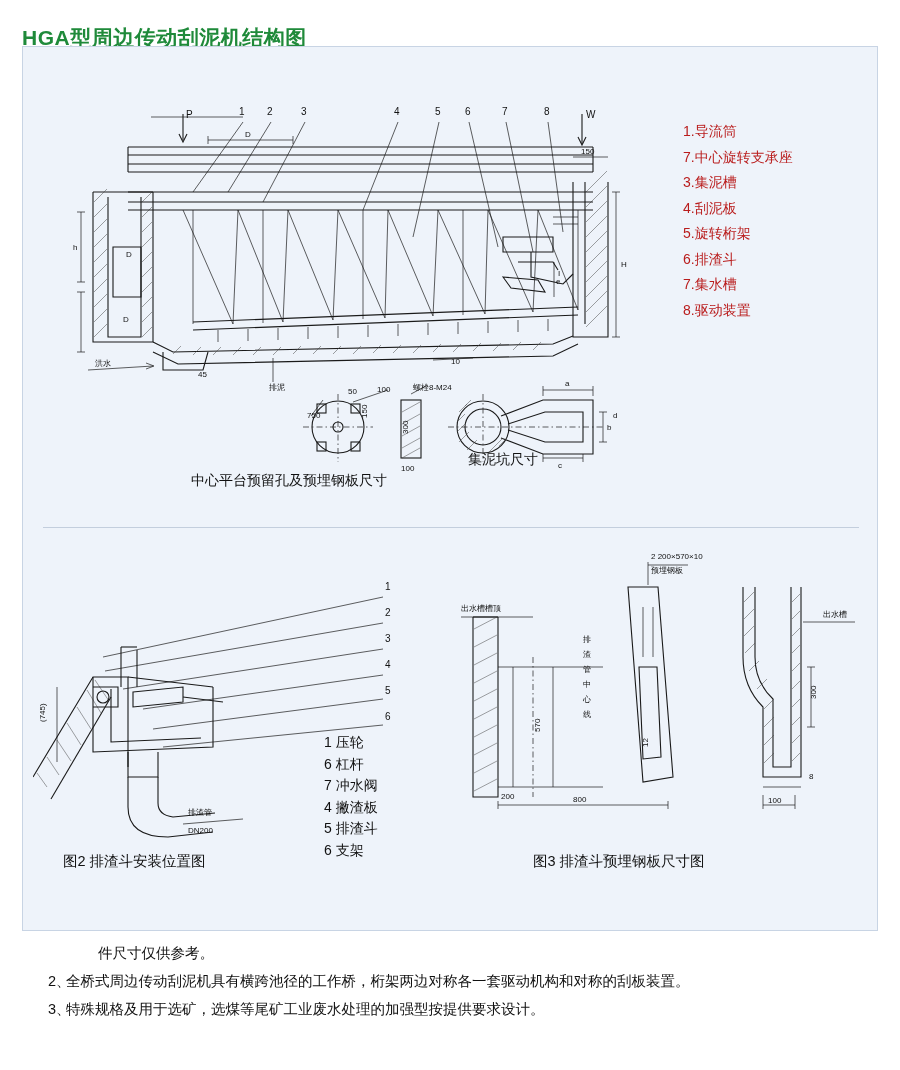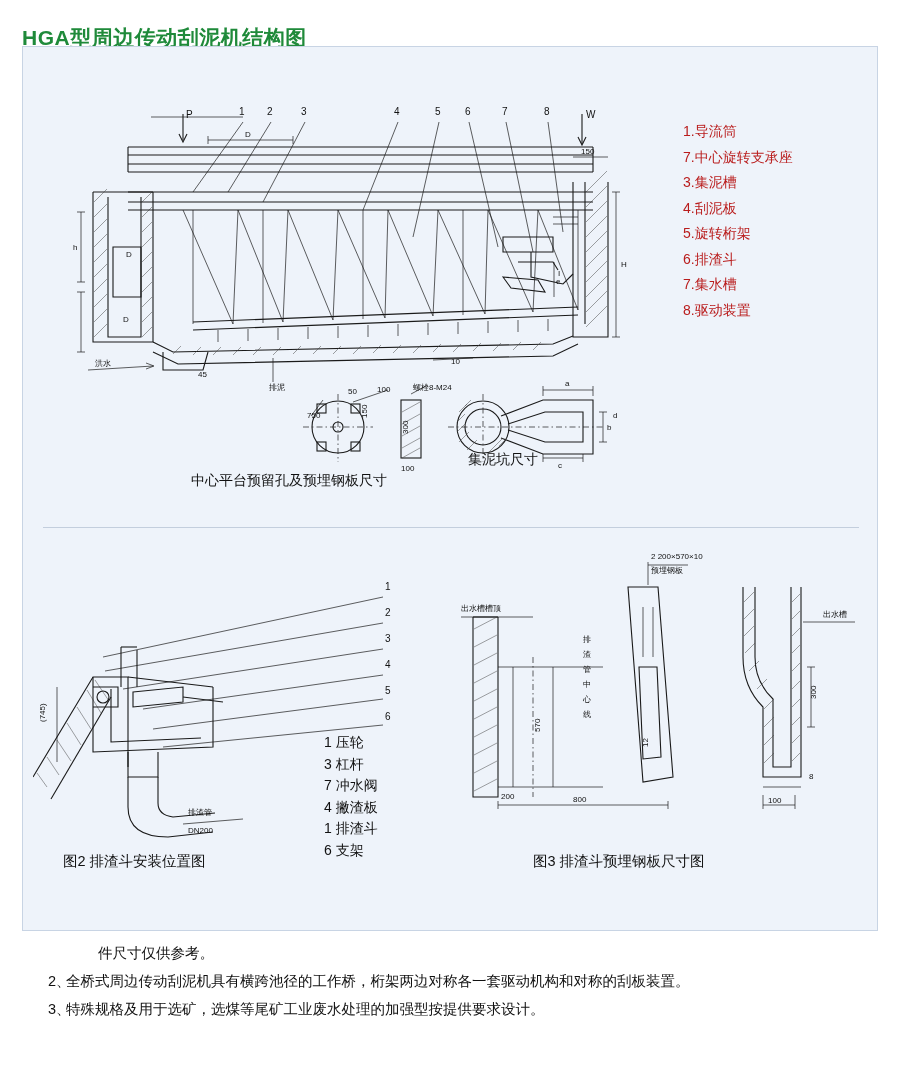--- a/index.html
+++ b/index.html
@@ -372,24 +372,24 @@
     <text class="txt10" x="352" y="53">1</text>
     <text class="txt10" x="352" y="79">2</text>
     <text class="txt10" x="352" y="105">3</text>
     <text class="txt10" x="352" y="131">4</text>
     <text class="txt10" x="352" y="157">5</text>
     <text class="txt10" x="352" y="183">6</text>
   </svg>
 
   <div class="legend-fig2">
     <div>1 压轮</div>
-    <div>3 杠杆</div>
+    <div>6 杠杆</div>
     <div>7 冲水阀</div>
     <div>4 撇渣板</div>
-    <div>1 排渣斗</div>
+    <div>5 排渣斗</div>
     <div>6 支架</div>
   </div>
 
   <svg width="430" height="290" viewBox="0 0 430 290" style="position:absolute;left:420px;top:500px;">
 
     <g class="ln med">
       <path d="M30 70 L30 250 L55 250 L55 70"></path>
       <path d="M30 70 L55 70"></path>
     </g>
     <g class="hatch">

